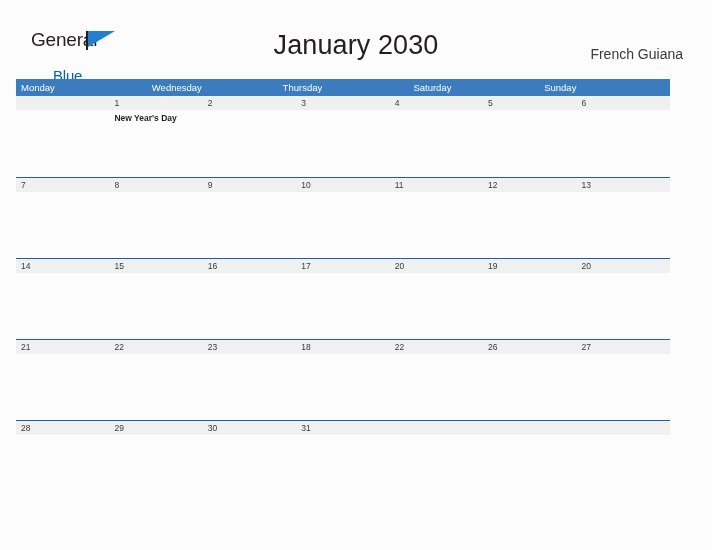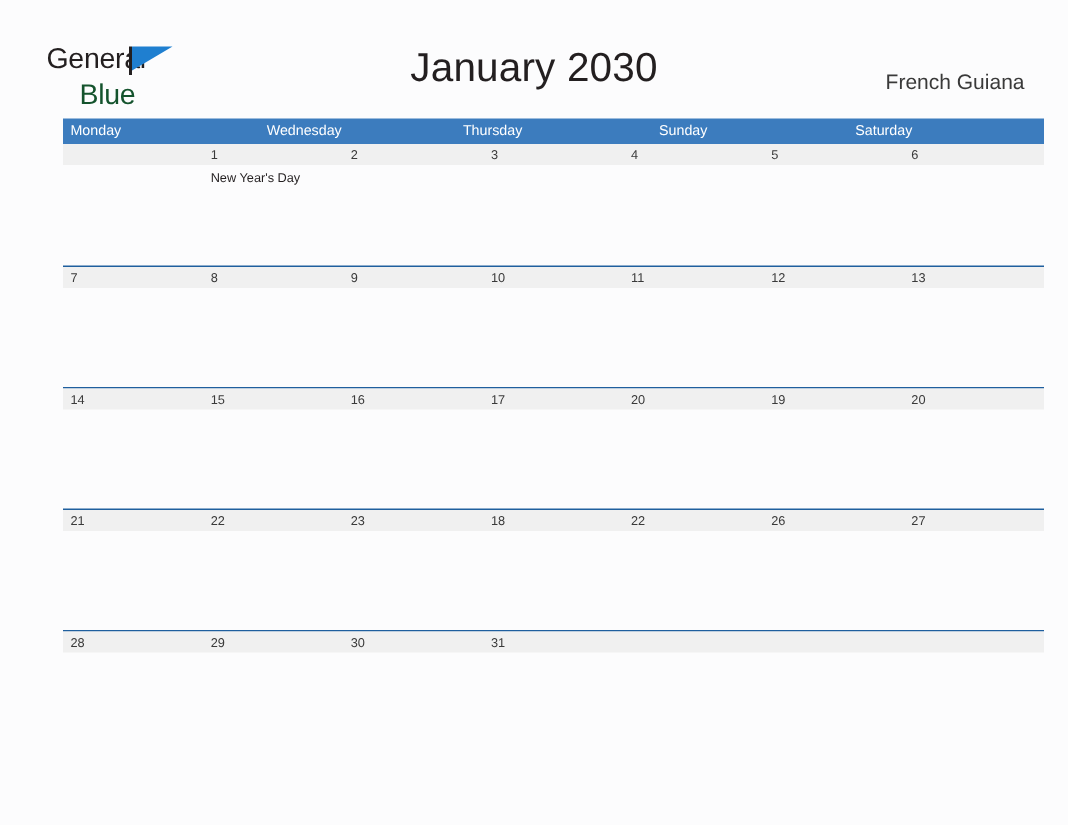--- a/index.html
+++ b/index.html
@@ -68,24 +68,24 @@
     position: absolute;
     left: 2px;
     top: 0;
     width: 0;
     height: 0;
     border-top: 16px solid #1f7fd0;
     border-right: 27px solid transparent;
   }
   .logo-row2 {
     position: relative;
-    font-size: 19px;
-    color: #14532d;
+    font-size: 15px;
+    color: #0369a1;
     letter-spacing: -0.2px;
-    margin-top: 3px;
+    margin-top: 17px;
     padding-left: 22px;
   }
 
   .cal-title {
     position: absolute;
     left: 0;
     right: 0;
     top: 30px;
     text-align: center;
     font-size: 27px;
@@ -98,21 +98,21 @@
     position: absolute;
     right: 29px;
     top: 46px;
     font-size: 14px;
     color: #3a3a3a;
   }
 
   
   .calendar {
     position: absolute;
-    left: 42px;
+    left: 16px;
     top: 79px;
     width: 654px;
   }
 
   .weekday-header {
     display: flex;
     background: #3c7cbe;
     height: 17px;
   }
   .weekday {
@@ -162,20 +162,21 @@
     flex: 1 1 0;
     padding: 3px 5px 0 5px;
     box-sizing: border-box;
   }
   .event {
     font-size: 8.5px;
     color: #231f20;
     line-height: 11px;
     white-space: nowrap;
     overflow: hidden;
+    font-weight: bold;
   }
 </style>
 </head>
 <body>
 
 <div class="page">
 
   <div class="header">
 
     <div class="logo">
@@ -194,22 +195,22 @@
     <div class="region">French Guiana</div>
 
   </div>
 
   <div class="calendar">
 
     <div class="weekday-header">
       <div class="weekday">Monday</div>
       <div class="weekday">Wednesday</div>
       <div class="weekday">Thursday</div>
+      <div class="weekday">Saturday</div>
       <div class="weekday">Sunday</div>
-      <div class="weekday">Saturday</div>
     </div>
 
     <div class="week-row first">
       <div class="date-strip">
         <div class="date-num empty"></div>
         <div class="date-num">1</div>
         <div class="date-num">2</div>
         <div class="date-num">3</div>
         <div class="date-num">4</div>
         <div class="date-num">5</div>

